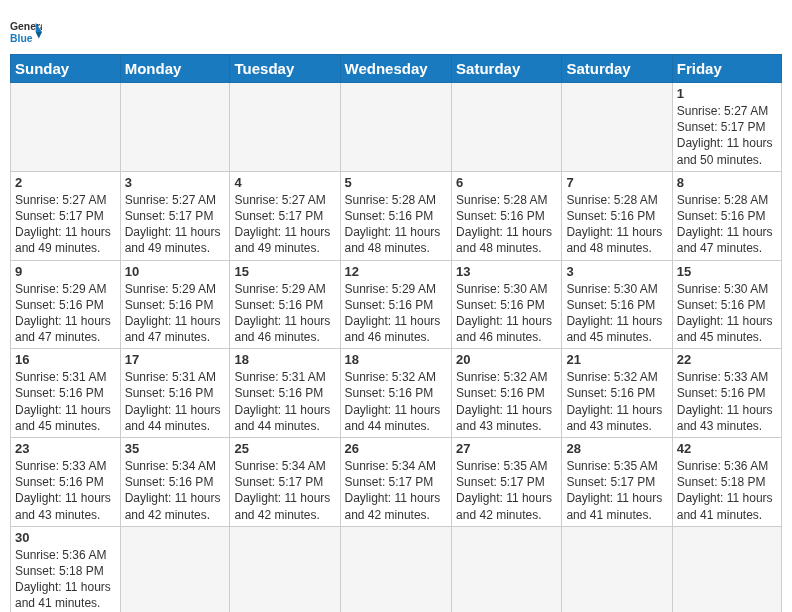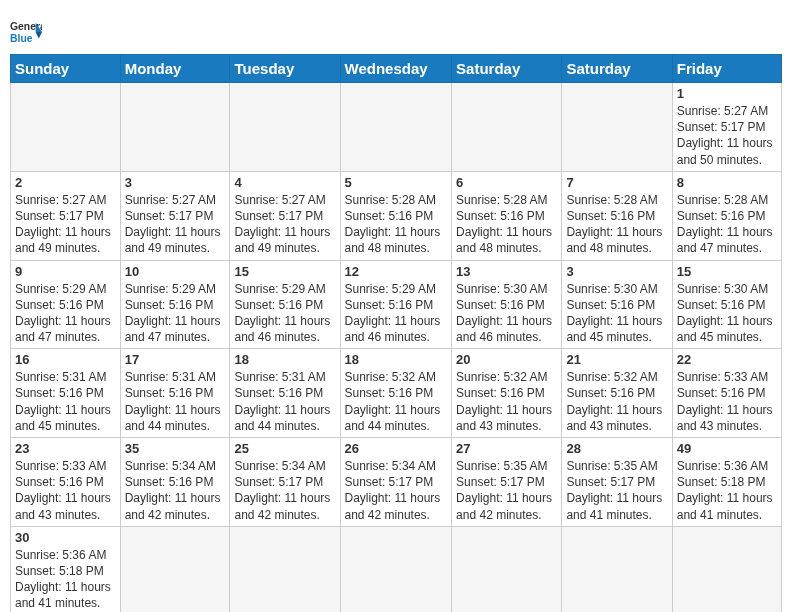--- a/index.html
+++ b/index.html
@@ -319,21 +319,21 @@
 and 42 minutes.</div>
         </td>
         <td>
           <div class="day-number">28</div>
           <div class="day-info" style="white-space: pre-line;">Sunrise: 5:35 AM
 Sunset: 5:17 PM
 Daylight: 11 hours
 and 41 minutes.</div>
         </td>
         <td>
-          <div class="day-number">49</div>
+          <div class="day-number">42</div>
           <div class="day-info" style="white-space: pre-line;">Sunrise: 5:36 AM
 Sunset: 5:18 PM
 Daylight: 11 hours
 and 41 minutes.</div>
         </td>
       </tr>
       <tr class="last-row">
         <td class="has-data">
           <div class="day-number">30</div>
           <div class="day-info" style="white-space: pre-line;">Sunrise: 5:36 AM

